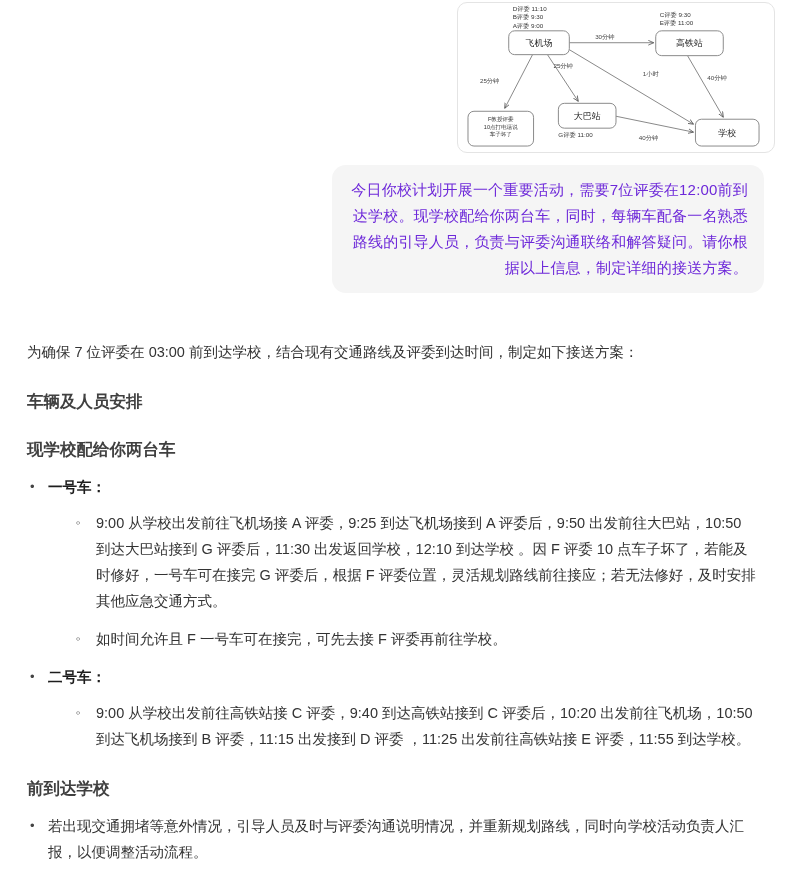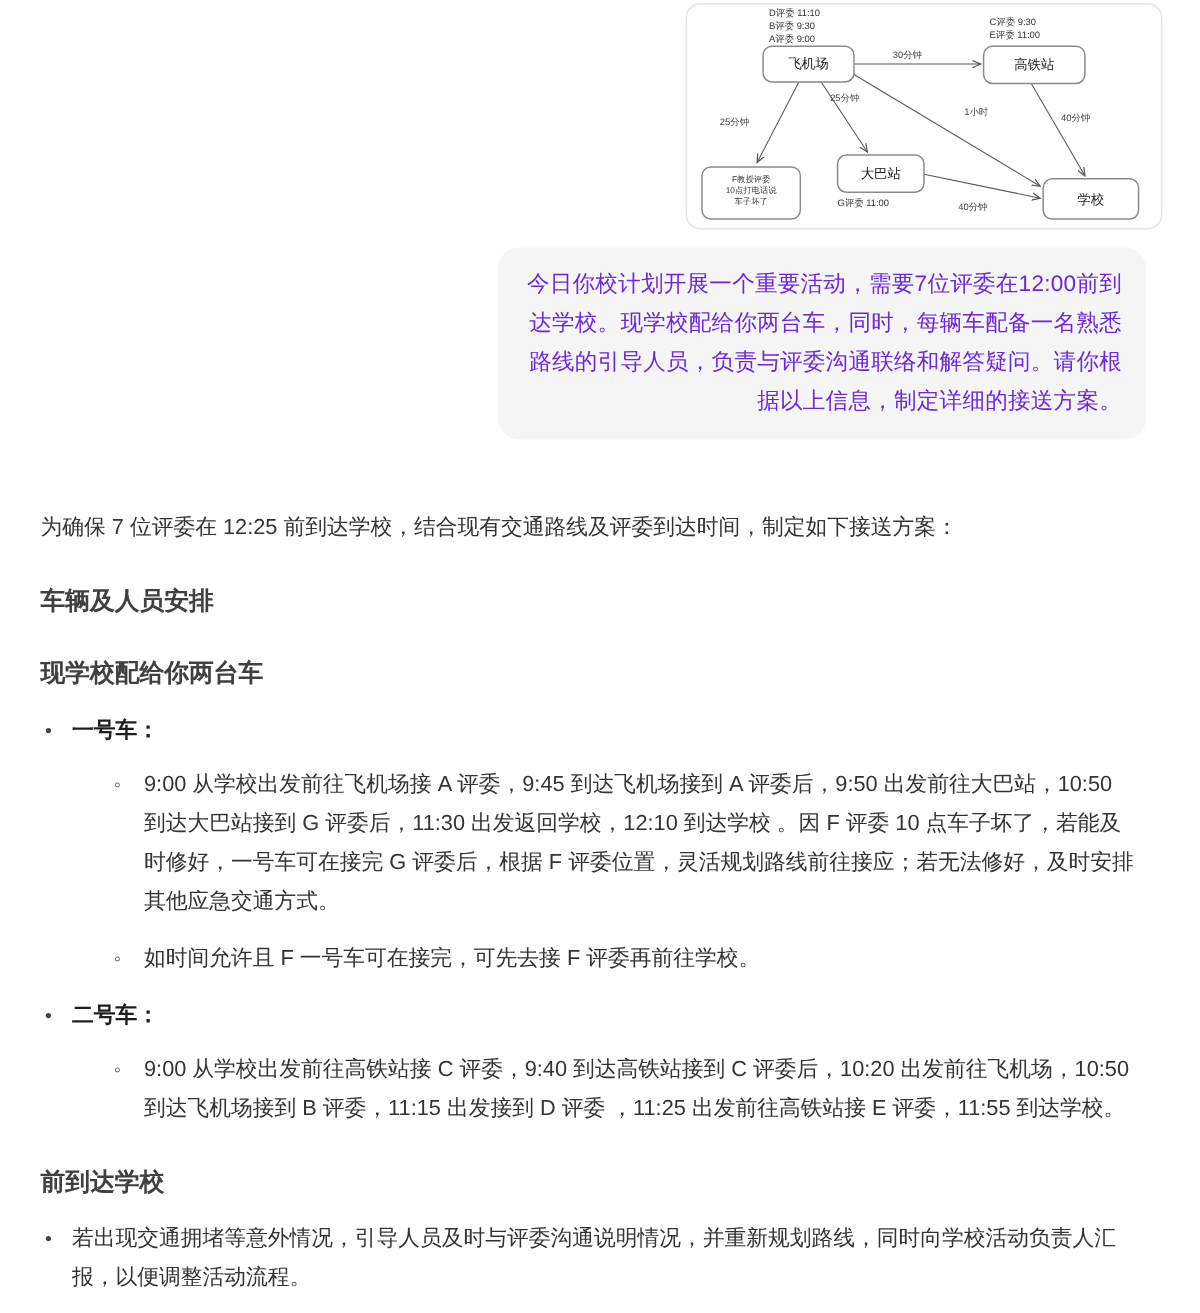--- a/index.html
+++ b/index.html
@@ -122,30 +122,30 @@
       </svg>
     </div>
 
     <div class="user-bubble">
       <span>今日你校计划开展一个重要活动，需要7位评委在12:00前到达学校。现学校配给你两台车，同时，每辆车配备一名熟悉路线的引导人员，负责与评委沟通联络和解答疑问。请你根据以上信息，制定详细的接送方案。</span>
     </div>
   </div>
 
   <div class="assistant">
 
-    <p class="intro">为确保 7 位评委在 12:25 前到达学校，结合现有交通路线及评委到达时间，制定如下接送方案：</p>
+    <p class="intro">为确保 7 位评委在 03:00 前到达学校，结合现有交通路线及评委到达时间，制定如下接送方案：</p>
 
     <h3>车辆及人员安排</h3>
 
     <h3>现学校配给你两台车</h3>
     <ul class="lvl1">
       <li>
         <span class="car-label">一号车：</span>
         <ul class="lvl2">
-          <li>9:00 从学校出发前往飞机场接 A 评委，9:45 到达飞机场接到 A 评委后，9:50 出发前往大巴站，10:50 到达大巴站接到 G 评委后，11:30 出发返回学校，12:10 到达学校 。因 F 评委 10 点车子坏了，若能及时修好，一号车可在接完 G 评委后，根据 F 评委位置，灵活规划路线前往接应；若无法修好，及时安排其他应急交通方式。</li>
+          <li>9:00 从学校出发前往飞机场接 A 评委，9:25 到达飞机场接到 A 评委后，9:50 出发前往大巴站，10:50 到达大巴站接到 G 评委后，11:30 出发返回学校，12:10 到达学校 。因 F 评委 10 点车子坏了，若能及时修好，一号车可在接完 G 评委后，根据 F 评委位置，灵活规划路线前往接应；若无法修好，及时安排其他应急交通方式。</li>
           <li>如时间允许且 F 一号车可在接完，可先去接 F 评委再前往学校。</li>
         </ul>
       </li>
       <li>
         <span class="car-label">二号车：</span>
         <ul class="lvl2">
           <li>9:00 从学校出发前往高铁站接 C 评委，9:40 到达高铁站接到 C 评委后，10:20 出发前往飞机场，10:50 到达飞机场接到 B 评委，11:15 出发接到 D 评委 ，11:25 出发前往高铁站接 E 评委，11:55 到达学校。</li>
         </ul>
       </li>
     </ul>

